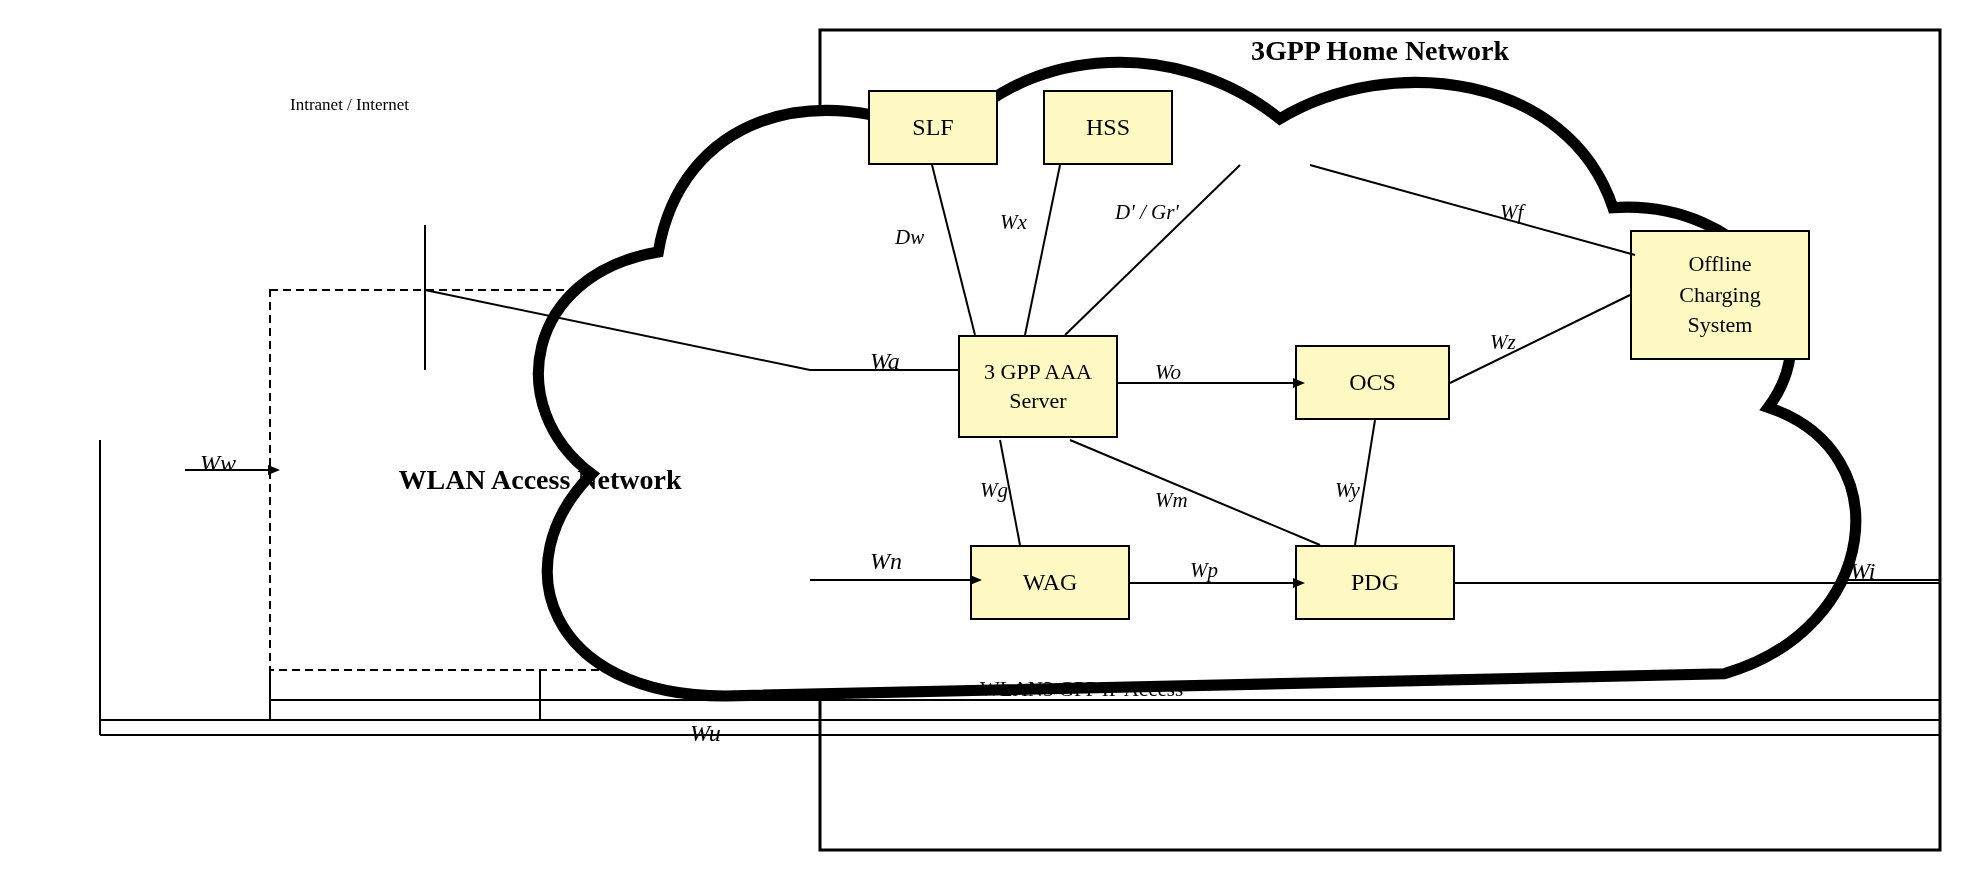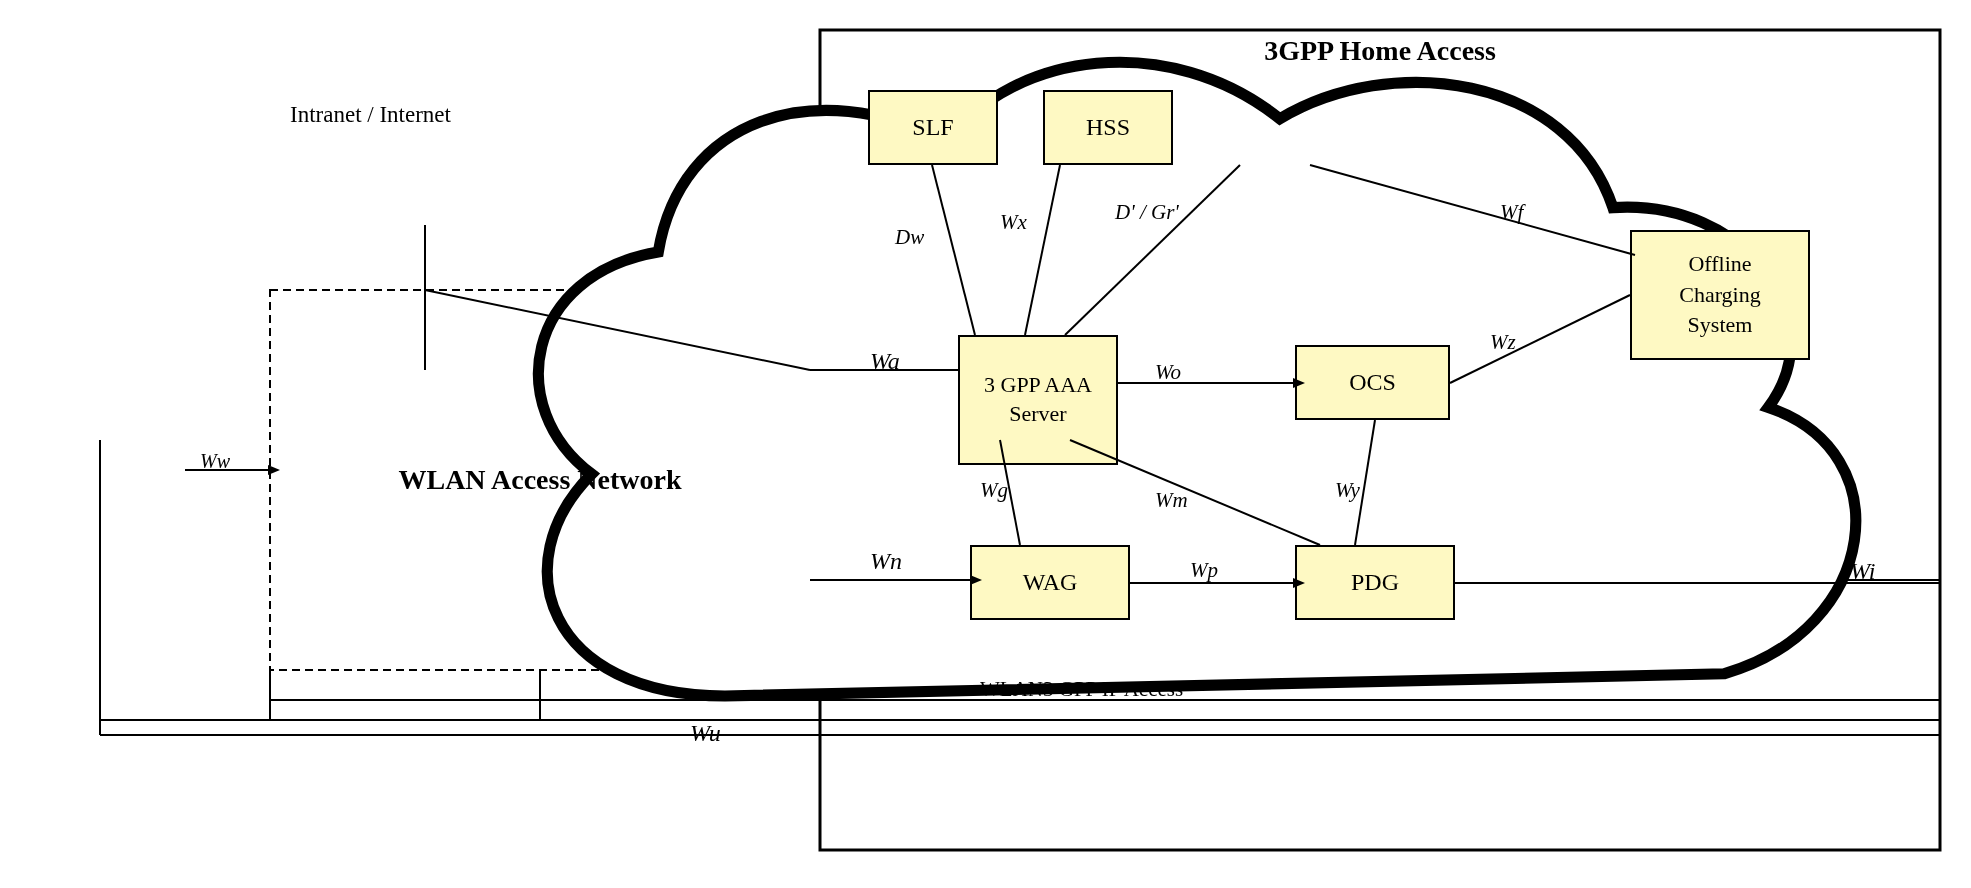--- a/index.html
+++ b/index.html
@@ -128,51 +128,51 @@
                C 10,85 15,55 45,50 
                C 50,20 80,10 110,25 
                C 125,5 160,0 185,20 
                C 210,5 250,10 260,40 
                C 290,38 310,65 295,85 
                C 325,95 320,135 285,145 
                Z" fill="#fff" stroke="#000" stroke-width="2.5"></path>
     </svg>
   </div>
 
-  <div class="label label-normal" style="left: 290px; top: 102px; font-style: normal; font-size: 23px;">Intranet / Internet</div>
-
-  <div class="home-network-title" style="left: 820px; top: 35px; width: 1120px; text-align: center; font-size: 28px; font-weight: bold;">3GPP Home Access</div>
+  <div class="label label-normal" style="left: 290px; top: 95px; font-style: normal; font-size: 17px;">Intranet / Internet</div>
+
+  <div class="home-network-title" style="left: 820px; top: 35px; width: 1120px; text-align: center; font-size: 28px; font-weight: bold;">3GPP Home Network</div>
 
 
   <div style="position:absolute; left:270px; top:290px; width:540px; height:380px;
               display:flex; align-items:center; justify-content:center;
               font-size: 28px; font-weight: bold; font-style: normal;
               text-align: center; pointer-events: none;">WLAN Access Network</div>
 
-  <div class="box" style="left: 958px; top: 335px; width: 160px; height: 130px; font-size: 22px; white-space: pre-line; text-align: center; line-height: 1.3;">3 GPP AAA
+  <div class="box" style="left: 958px; top: 335px; width: 160px; height: 103px; font-size: 22px; white-space: pre-line; text-align: center; line-height: 1.3;">3 GPP AAA
 Server</div>
 
   <div class="box" style="left: 970px; top: 545px; width: 160px; height: 75px; font-size: 24px;">WAG</div>
 
   <div class="box" style="left: 1295px; top: 545px; width: 160px; height: 75px; font-size: 24px;">PDG</div>
 
   <div class="box" style="left: 1295px; top: 345px; width: 155px; height: 75px; font-size: 24px;">OCS</div>
 
   <div class="box" style="left: 868px; top: 90px; width: 130px; height: 75px; font-size: 24px;">SLF</div>
 
   <div class="box" style="left: 1043px; top: 90px; width: 130px; height: 75px; font-size: 24px;">HSS</div>
 
 
   <div class="box" style="left: 1630px; top: 230px; width: 180px; height: 130px; font-size: 22px; white-space: pre-line; line-height: 1.4; text-align:center;">Offline
 Charging
 System</div>
 
   <div class="label label-normal" style="left: 980px; top: 677px; font-size: 21px; font-style: normal;">WLAN3 GPP IP Access</div>
 
-  <div class="label" style="left: 200px; top: 450px; font-size: 20px;">Ww</div>
+  <div class="label" style="left: 200px; top: 450px; font-size: 24px;">Ww</div>
 
   <div class="label" style="left: 870px; top: 348px; font-style: italic; font-size: 24px;">Wa</div>
 
   <div class="label" style="left: 870px; top: 548px; font-style: italic; font-size: 24px;">Wn</div>
 
   <div class="label" style="left: 690px; top: 720px; font-style: italic; font-size: 24px;">Wu</div>
 
   <div class="label" style="left: 980px; top: 478px; font-style: italic; font-size: 21px;">Wg</div>
 
   <div class="label" style="left: 1155px; top: 488px; font-style: italic; font-size: 21px;">Wm</div>

